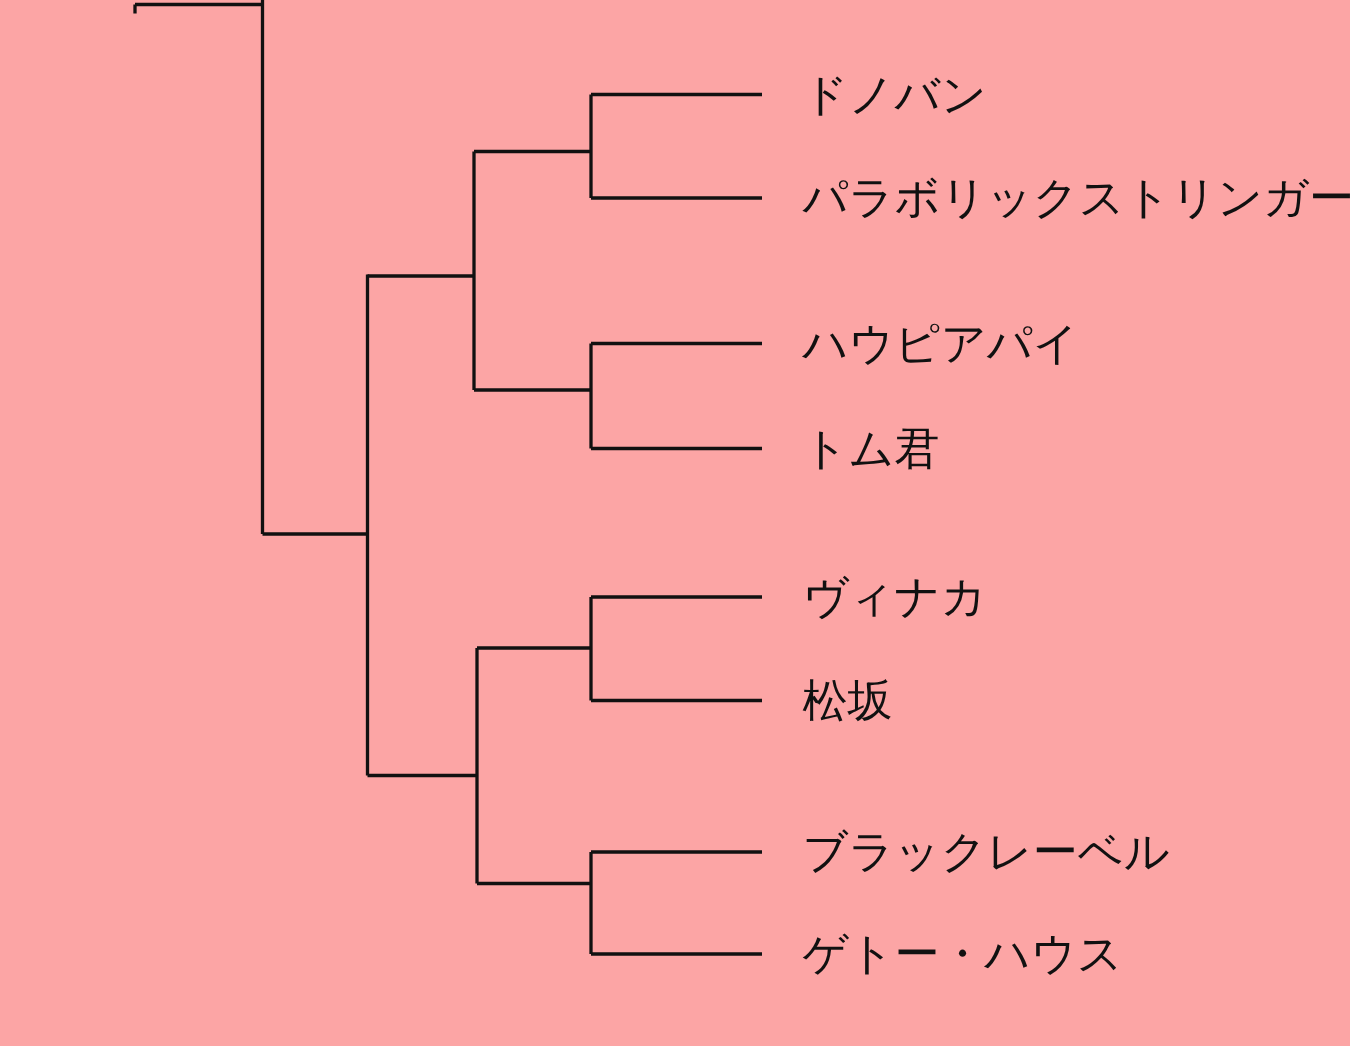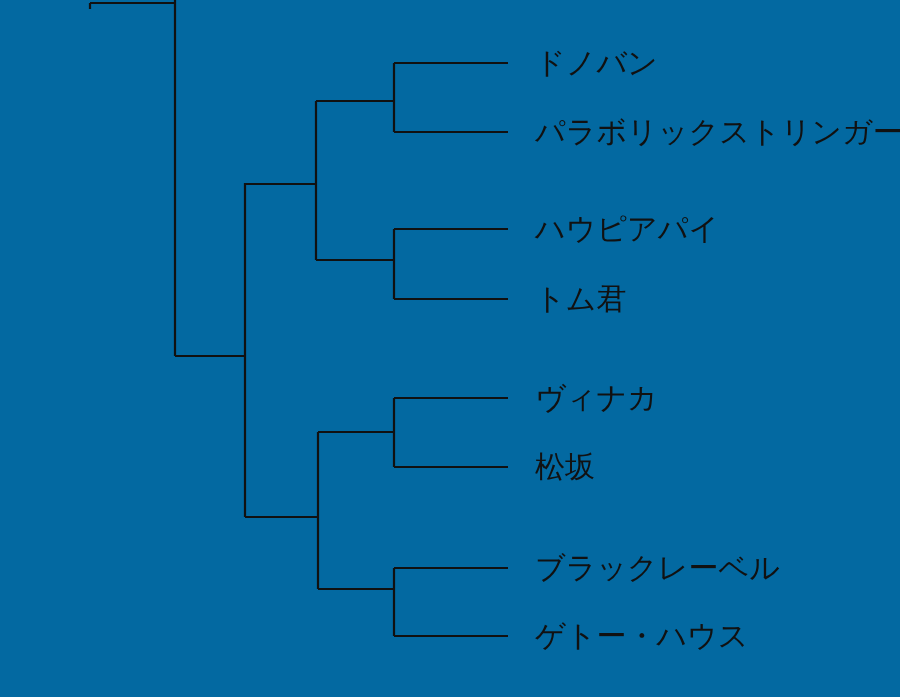--- a/index.html
+++ b/index.html
@@ -4,21 +4,21 @@
 <style>
   html, body {
     margin: 0;
     padding: 0;
     background: #ffffff;
   }
   .canvas {
     position: relative;
     width: 900px;
     height: 697px;
-    background: #0369a1;
+    background: #fca5a5;
     overflow: hidden;
   }
   svg.tree {
     display: block;
     width: 900px;
     height: 697px;
   }
   svg.tree text {
     font-family: "Liberation Sans", sans-serif;
     font-size: 30px;

